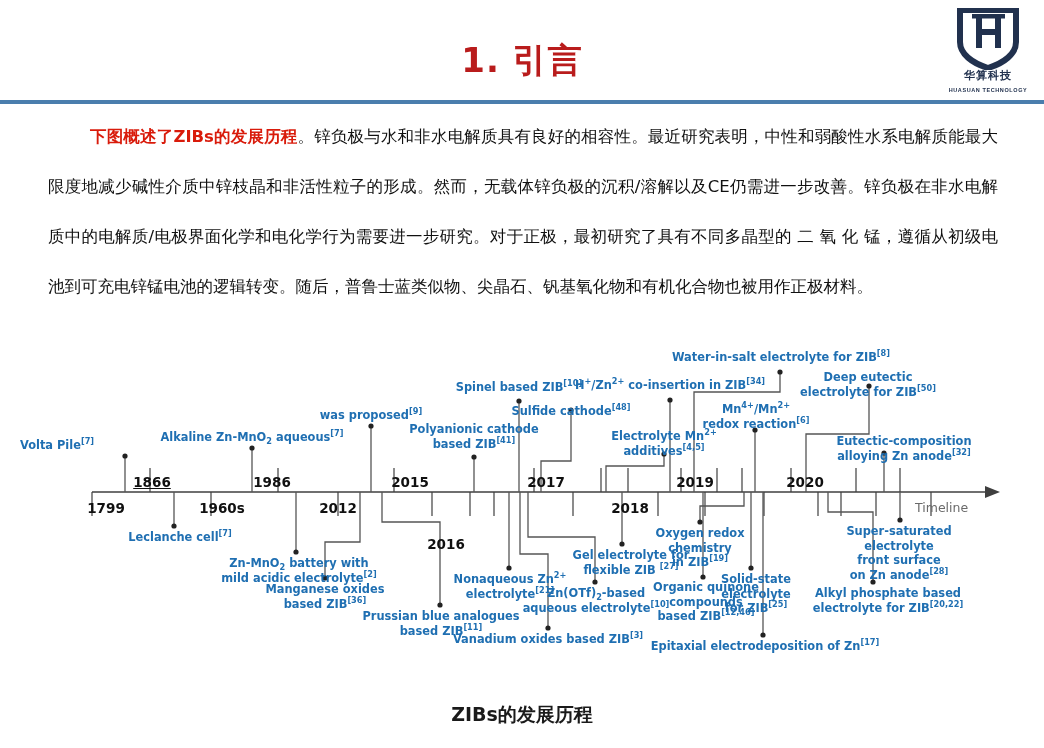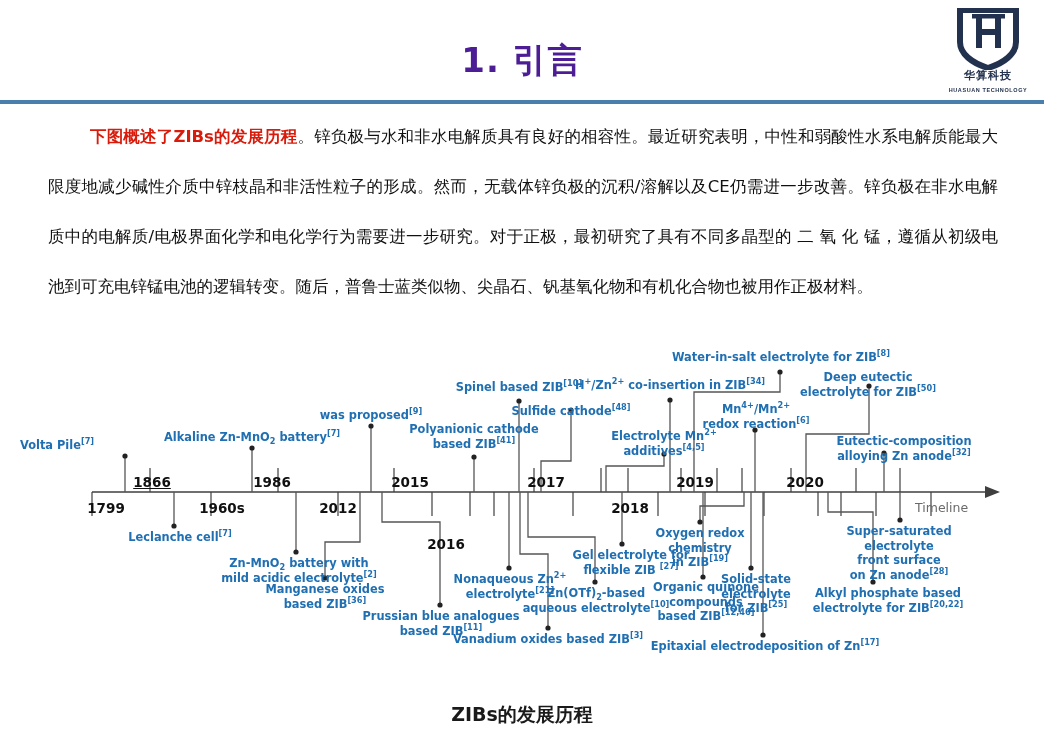--- a/index.html
+++ b/index.html
@@ -11,21 +11,21 @@
     position:relative;
   }
   
   #slide-header{
     position:absolute;left:0;top:0;width:1044px;height:98px;
     background:#ffffff;
   }
   #page-title{
     position:absolute;left:0;top:38px;width:1044px;
     text-align:center;
-    font-size:34px;font-weight:bold;color:#4c1d95;
+    font-size:34px;font-weight:bold;color:#b91c1c;
     letter-spacing:1px;
     font-family:"DejaVu Sans","Liberation Sans",sans-serif;
   }
   #header-divider{
     position:absolute;left:0;top:100px;width:1044px;height:4px;
     background:#4a7ead;
   }
   
   #brand-logo{
     position:absolute;right:10px;top:6px;width:92px;height:92px;
@@ -245,21 +245,21 @@
   <div class="tl-year" style="left:84px;top:170px;width:44px;">1799</div>
   <div class="tl-year" style="left:196px;top:170px;width:52px;">1960s</div>
   <div class="tl-year" style="left:316px;top:170px;width:44px;">2012</div>
   <div class="tl-year" style="left:424px;top:170px;width:44px;margin-top:36px;">2016</div>
   <div class="tl-year" style="left:608px;top:170px;width:44px;">2018</div>
 
   <div id="timeline-axis-caption" style="left:915px;top:170px;">Timeline</div>
 
   <div class="tl-label" style="left:20px;top:108px;"><span>Volta Pile</span><sup>[7]</sup></div>
 
-  <div class="tl-label ctr" style="left:142px;top:100px;width:220px;"><span>Alkaline Zn-MnO</span><sub>2</sub><span> battery</span><sup>[7]</sup></div>
+  <div class="tl-label ctr" style="left:142px;top:100px;width:220px;"><span>Alkaline Zn-MnO</span><sub>2</sub><span> aqueous</span><sup>[7]</sup></div>
 
   <div class="tl-label ctr" style="left:245px;top:63px;width:252px;"><br><span>was proposed</span><sup>[9]</sup></div>
 
   <div class="tl-label ctr" style="left:390px;top:92px;width:168px;"><span>Polyanionic cathode</span><br><span>based ZIB</span><sup>[41]</sup></div>
 
   <div class="tl-label ctr" style="left:437px;top:50px;width:164px;"><span>Spinel based ZIB</span><sup>[10]</sup></div>
 
   <div class="tl-label ctr" style="left:495px;top:74px;width:152px;"><span>Sulfide cathode</span><sup>[48]</sup></div>
 
   <div class="tl-label ctr" style="left:596px;top:99px;width:136px;"><span>Electrolyte Mn</span><sup>2+</sup><br><span>additives</span><sup>[4,5]</sup></div>

